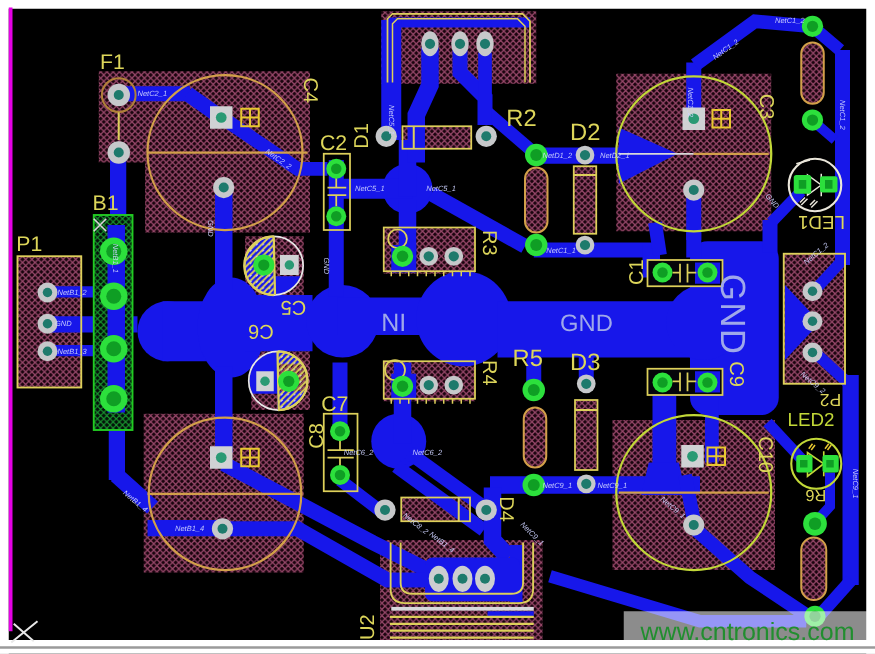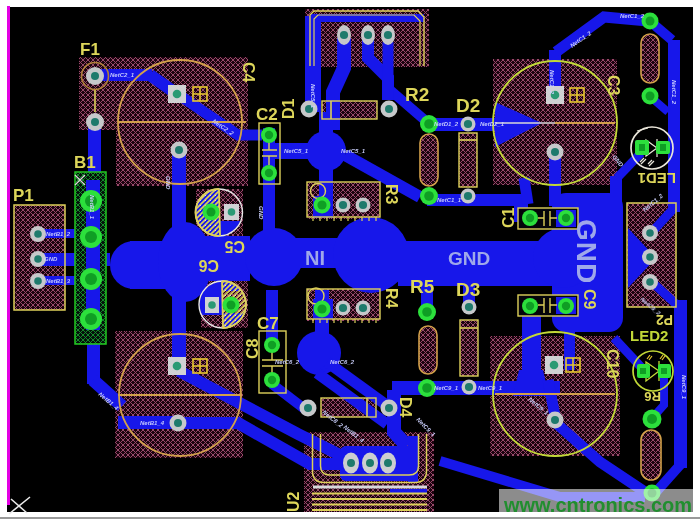--- a/index.html
+++ b/index.html
@@ -1,17 +1,17 @@
 <!DOCTYPE html>
 <html><head>
 <meta charset="utf-8">
 <style>
 html,body{margin:0;padding:0;background:#000;}
 #wrap{position:relative;width:700px;height:523px;overflow:hidden;background:#000;
- font-family:"Liberation Sans", sans-serif;font-weight:bold;}
+ font-family:"Liberation Sans", sans-serif;}
 svg{display:block;}
 </style>
 </head>
 <body>
 <div id="wrap">
 <svg width="700" height="523" viewBox="0 0 700 523">
 <defs>
   <pattern id="px" width="5" height="5" patternUnits="userSpaceOnUse">
     <rect width="5" height="5" fill="#1a040e"></rect>
     <path d="M-1,4 L6,-3 M-1,9 L6,2 M-1,1 L6,8 M-1,-4 L6,3" stroke="#98486a" stroke-width="1" fill="none"></path>

